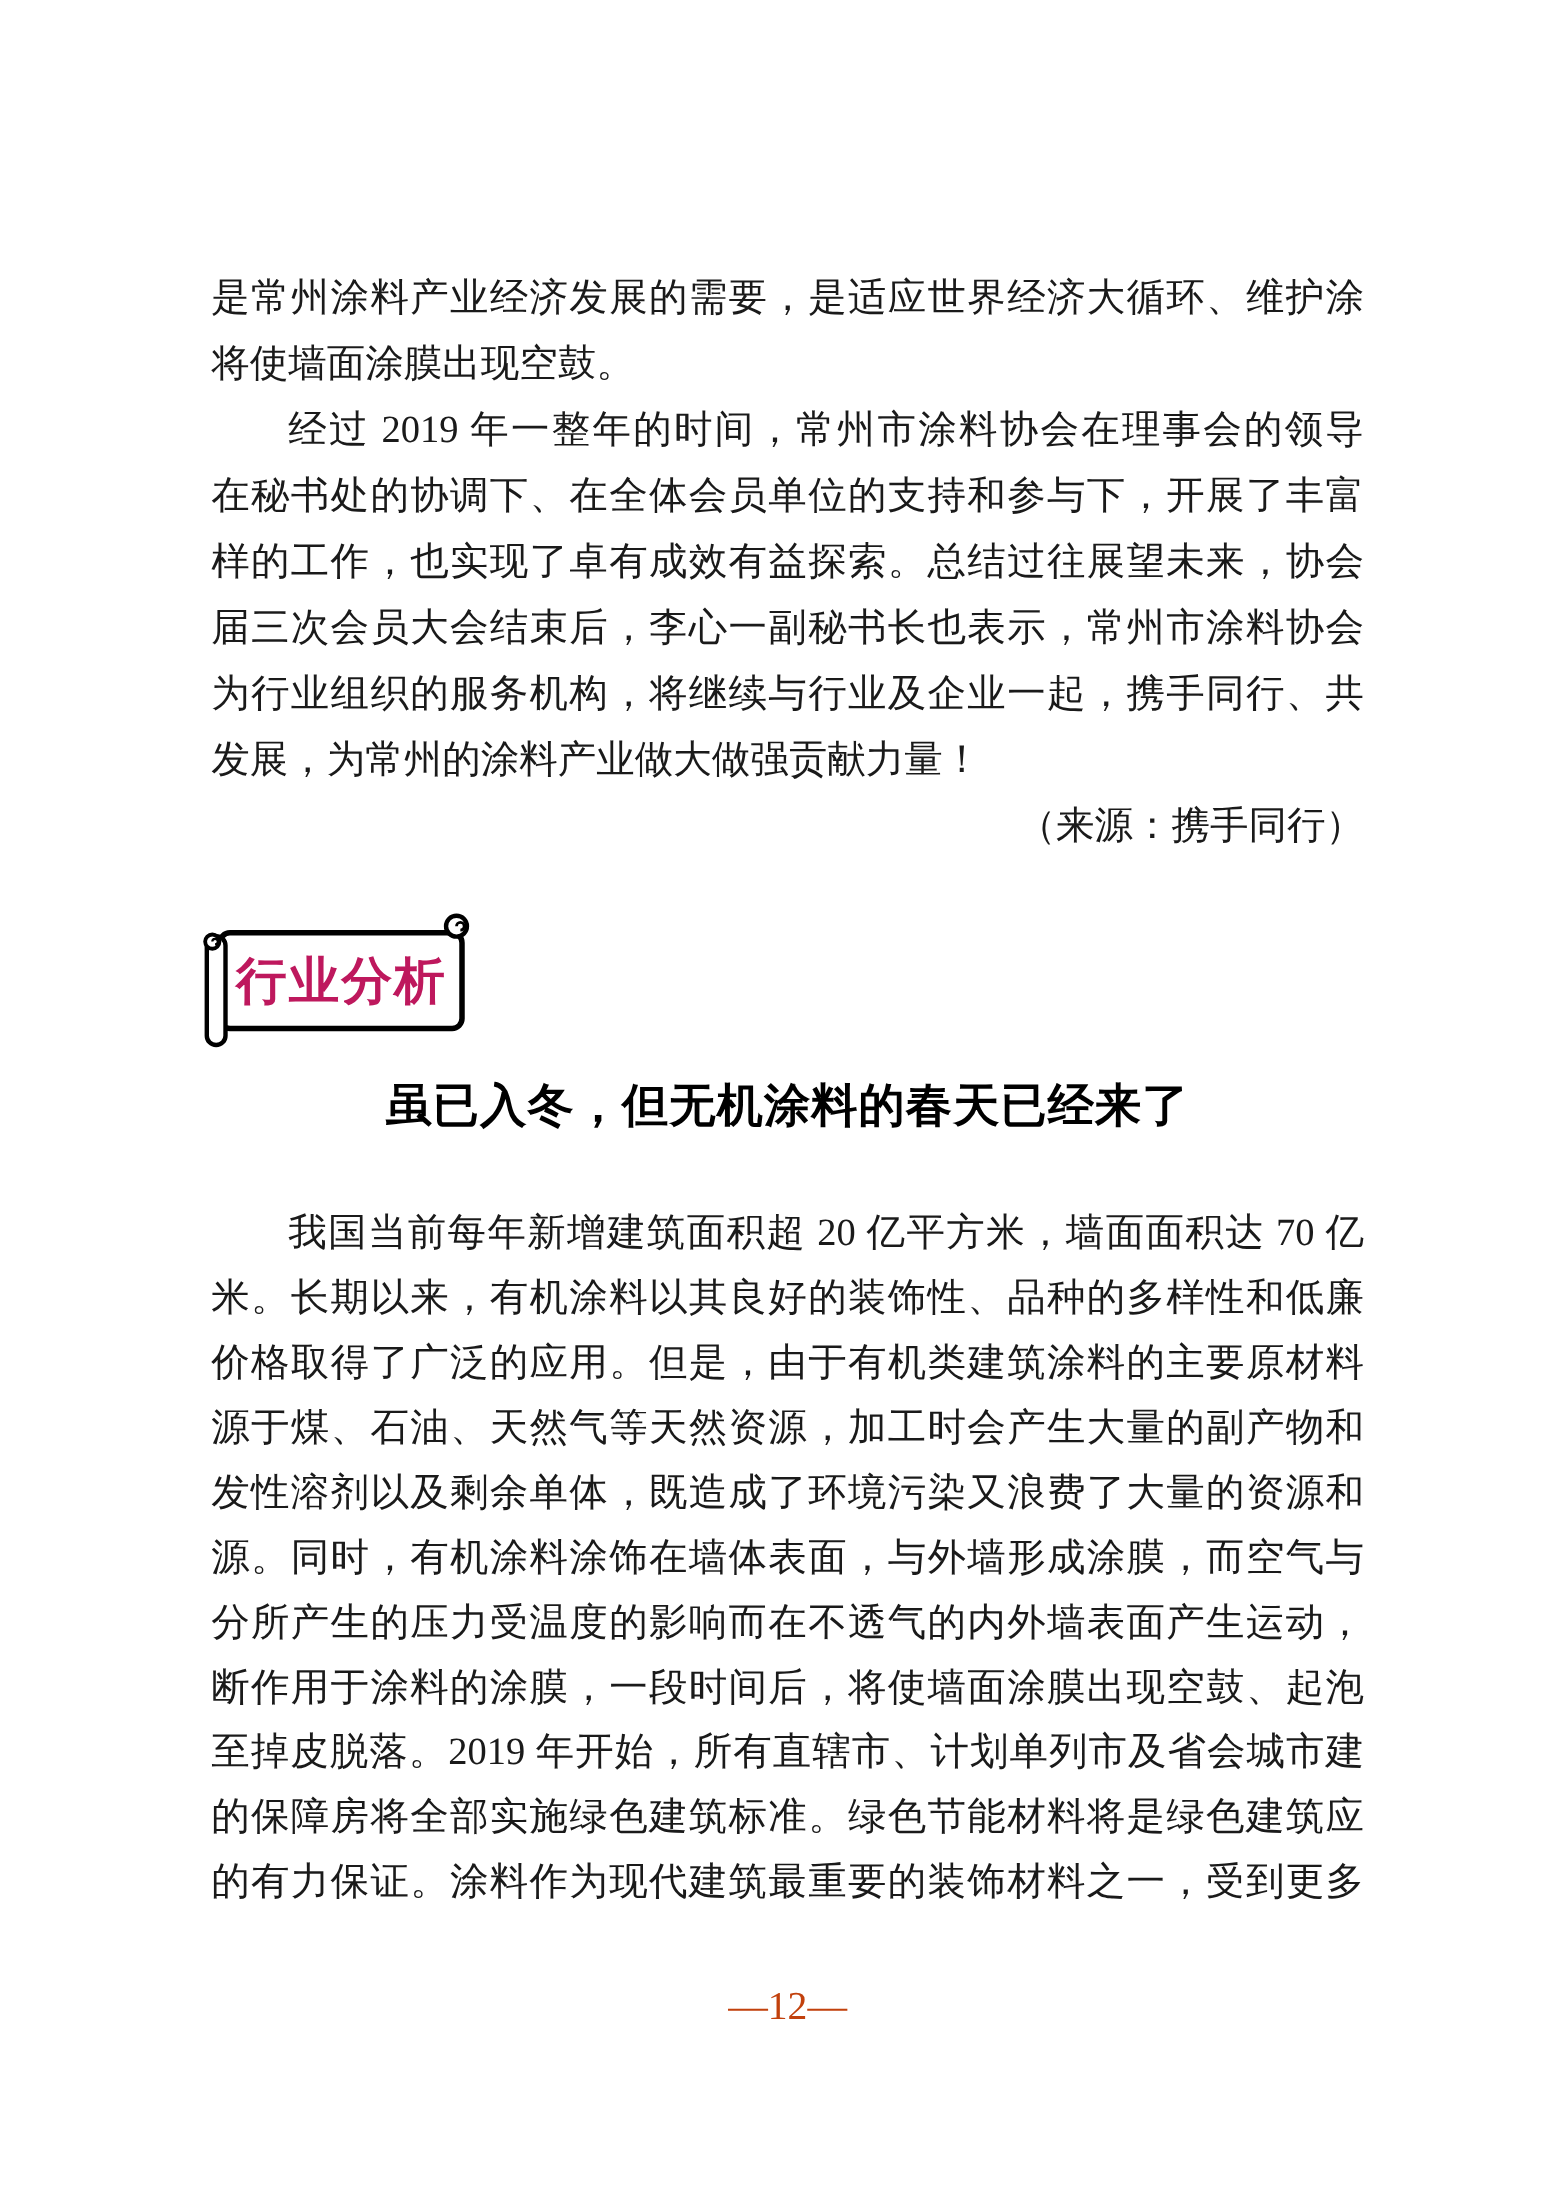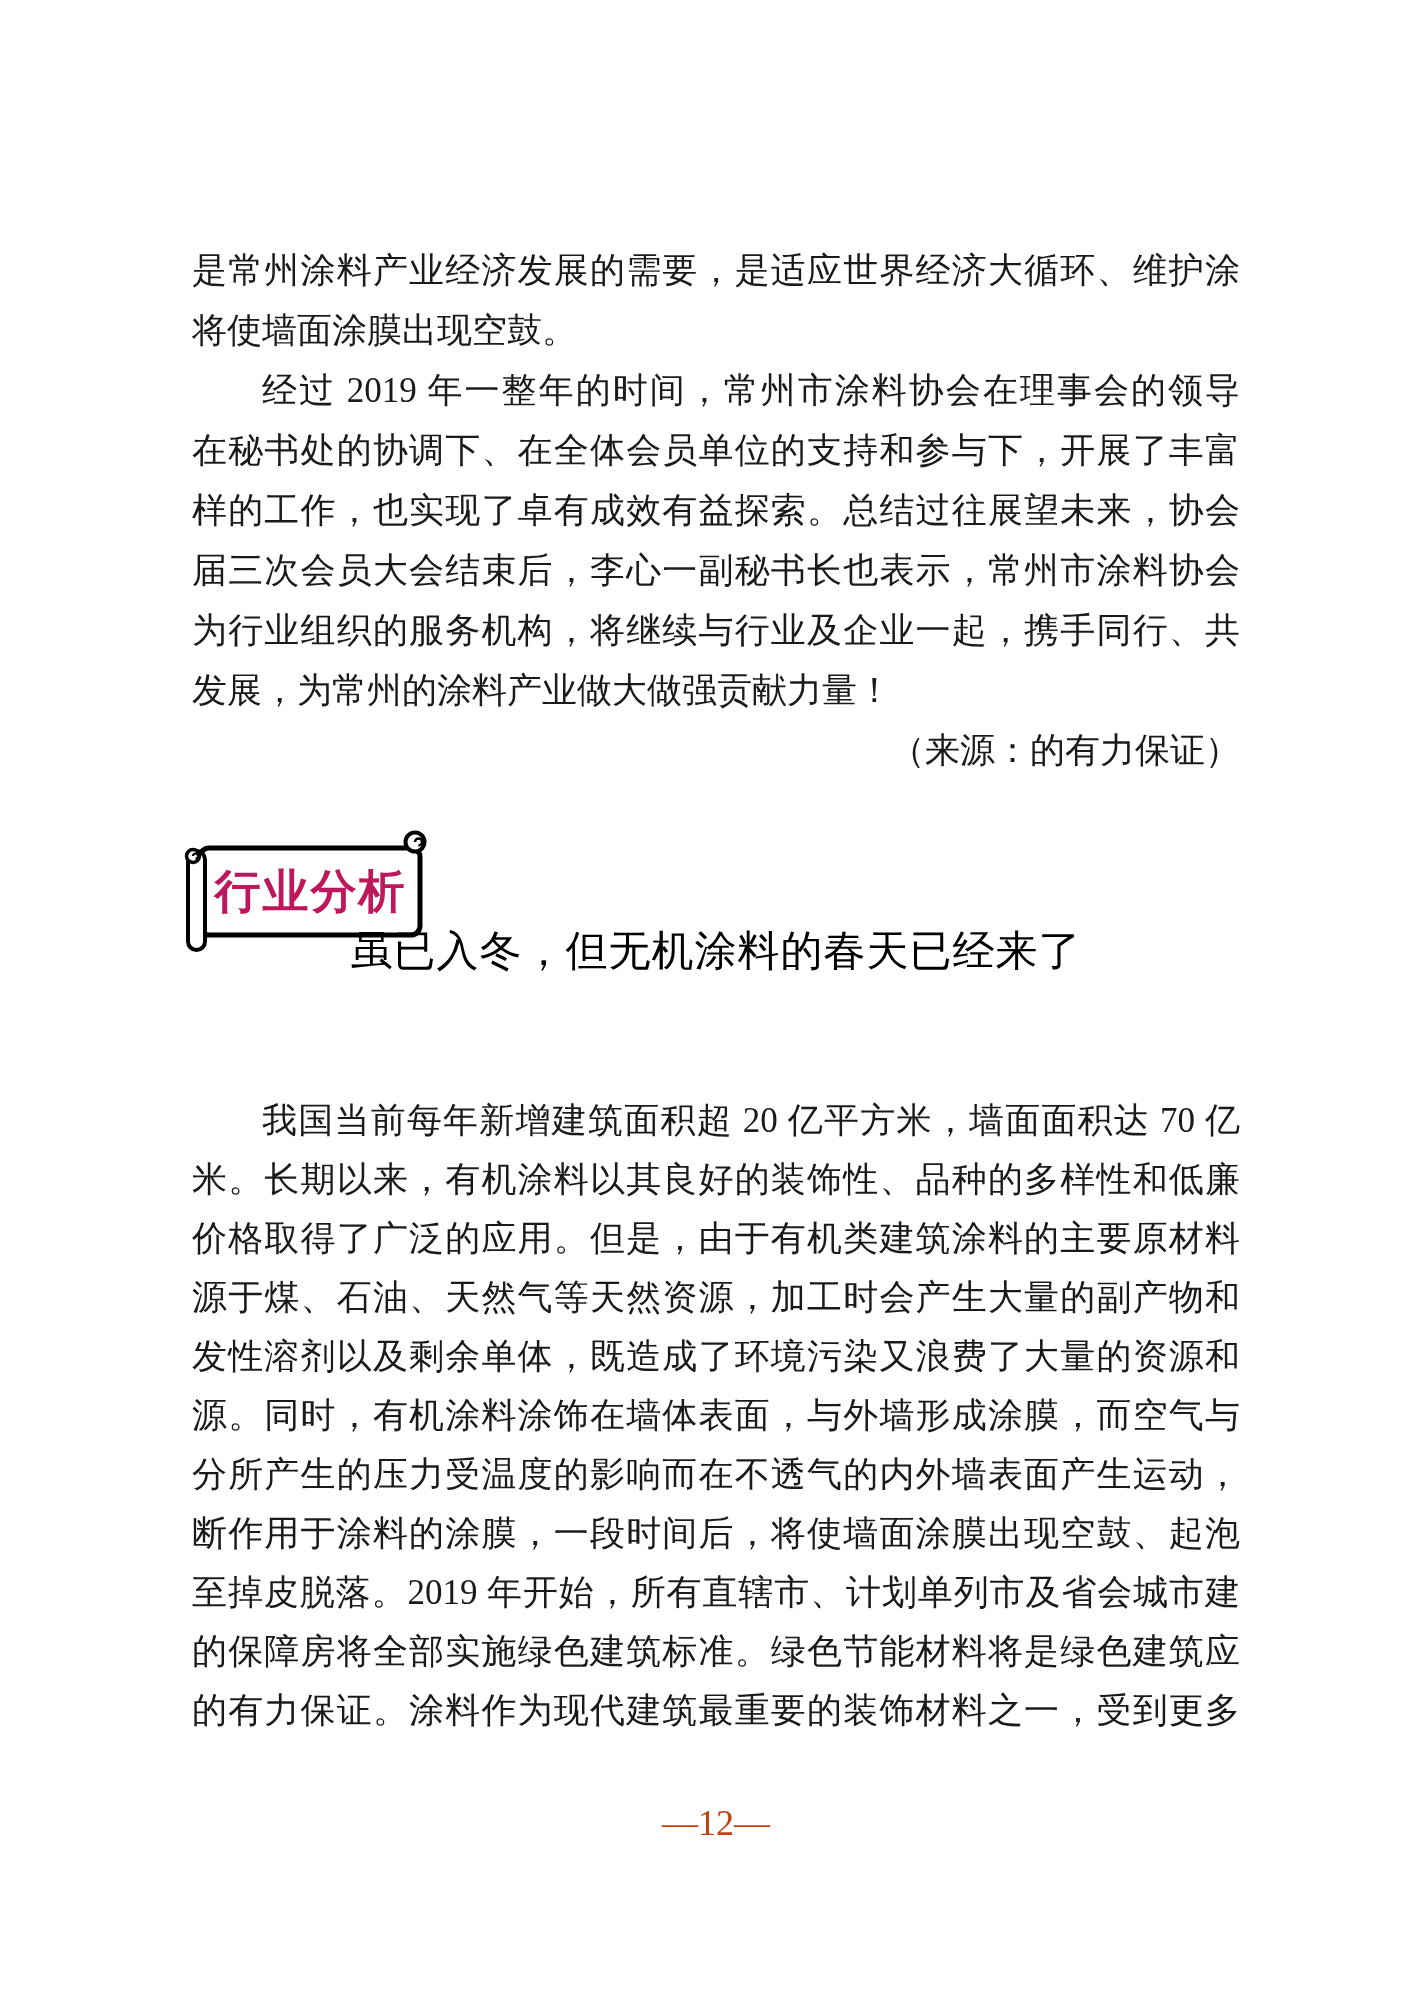--- a/index.html
+++ b/index.html
@@ -71,26 +71,26 @@
     text-align: center;
     font-family: "Liberation Sans", "DejaVu Sans", sans-serif;
     font-weight: bold;
     font-size: 46px;
     color: #be185d;
     letter-spacing: 2px;
   }
   .article-title {
     position: absolute;
     left: 192px;
-    top: 920px;
+    top: 975px;
     width: 1048px;
     height: 62px;
     line-height: 62px;
     text-align: center;
-    font-weight: normal;
+    font-weight: bold;
     font-size: 42px;
     color: #000000;
     letter-spacing: 1px;
   }
   .page-number {
     position: absolute;
     left: 192px;
     top: 1800px;
     width: 1048px;
     height: 46px;
@@ -113,21 +113,21 @@
     <div>
         <div class="text-line fill indent">经过 2019 年一整年的时间，常州市涂料协会在理事会的领导下、</div>
         <div class="text-line fill">在秘书处的协调下、在全体会员单位的支持和参与下，开展了丰富多</div>
         <div class="text-line fill">样的工作，也实现了卓有成效有益探索。总结过往展望未来，协会四</div>
         <div class="text-line fill">届三次会员大会结束后，李心一副秘书长也表示，常州市涂料协会作</div>
         <div class="text-line fill">为行业组织的服务机构，将继续与行业及企业一起，携手同行、共谋</div>
         <div class="text-line">发展，为常州的涂料产业做大做强贡献力量！</div>
       </div>
   </div>
 
-  <div class="source-line">（来源：的有力保证）</div>
+  <div class="source-line">（来源：携手同行）</div>
 
   <div class="banner">
     <svg width="250" height="125" viewBox="0 0 250 125" xmlns="http://www.w3.org/2000/svg">
 
       <rect x="17" y="20" width="220" height="87" rx="9" fill="#ffffff" stroke="#000000" stroke-width="5"></rect>
 
       <circle cx="232" cy="14" r="9.5" fill="#ffffff" stroke="#000000" stroke-width="4"></circle>
       <path d="M 232 14 a 3.5 3.5 0 1 1 3.5 3.5" fill="none" stroke="#000000" stroke-width="2.5"></path>
 
       <rect x="5" y="23" width="17" height="99" rx="8.5" fill="#ffffff" stroke="#000000" stroke-width="4"></rect>

